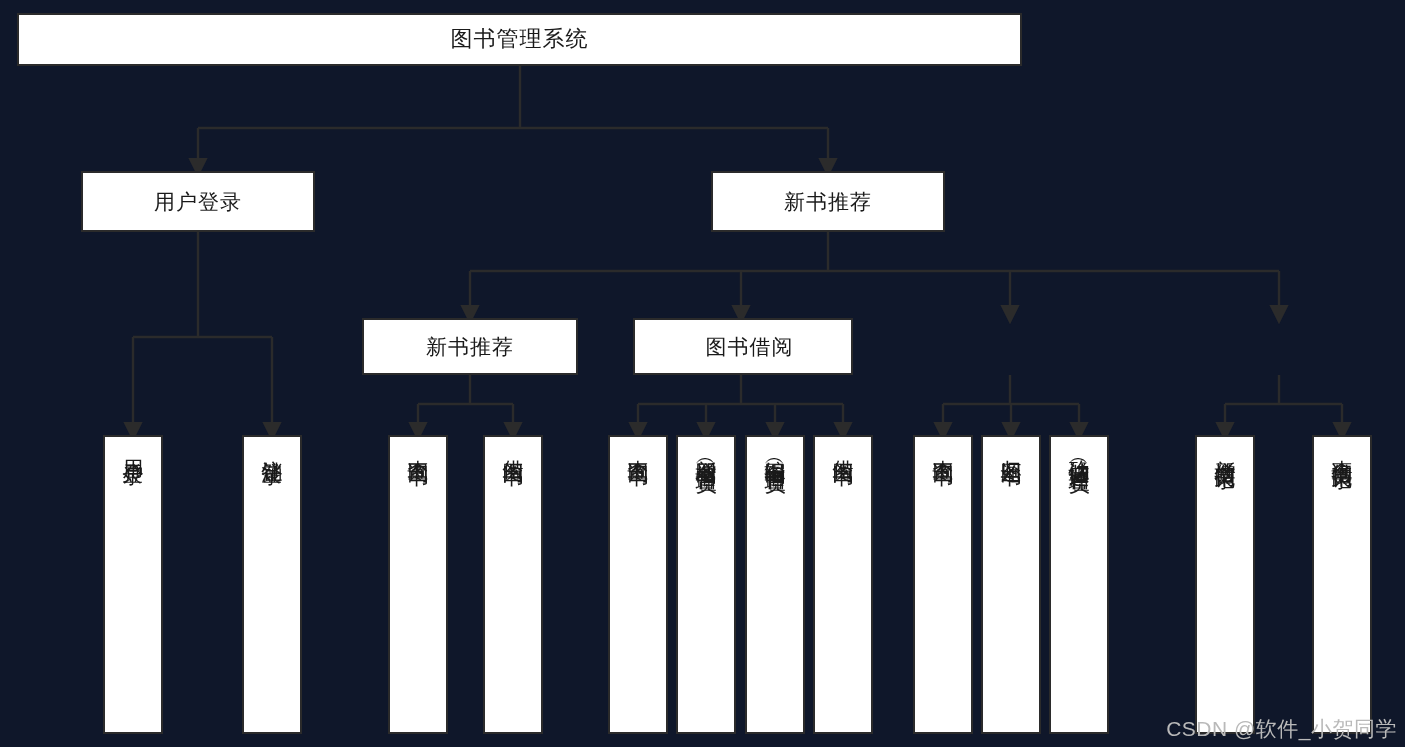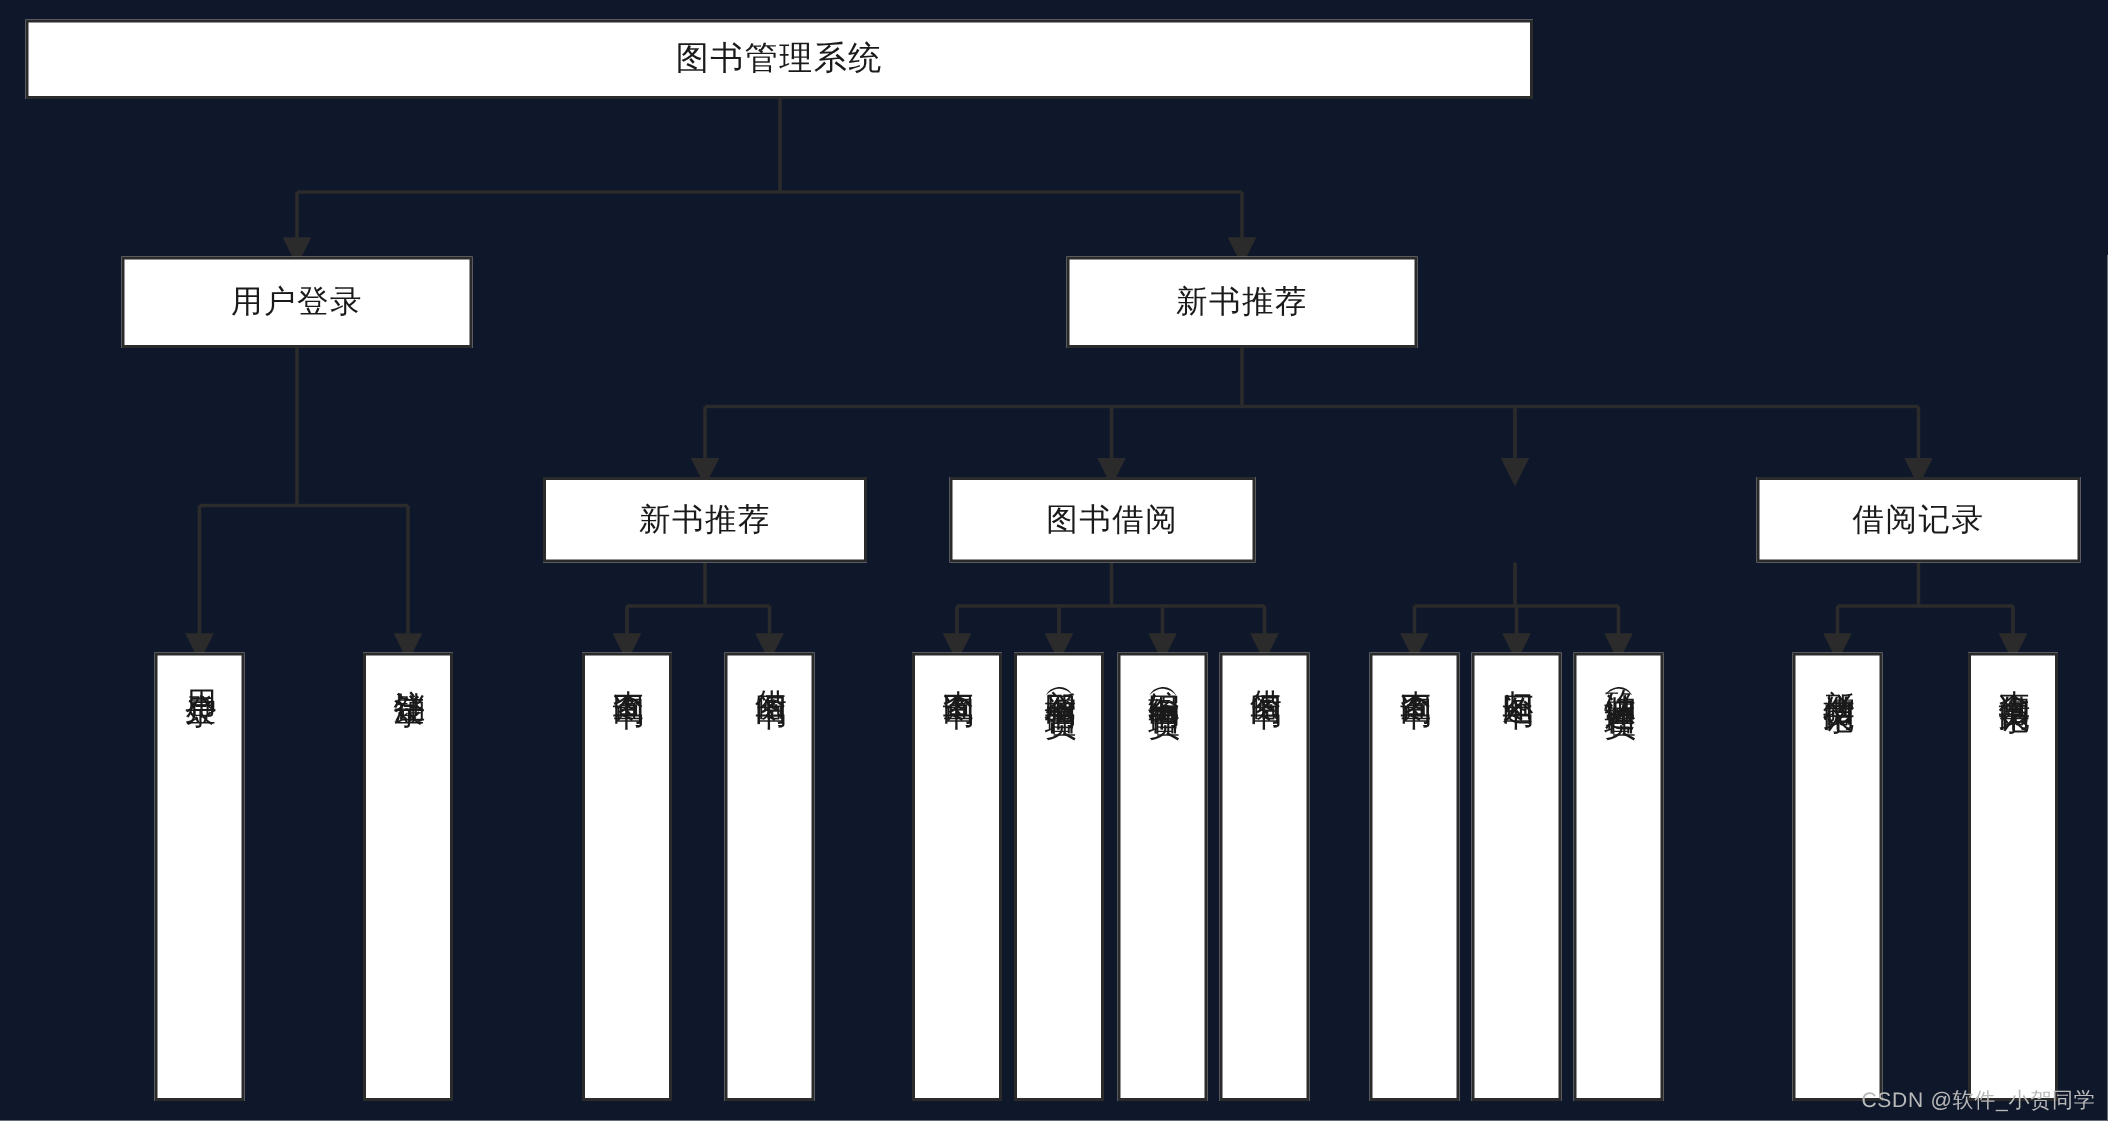--- a/index.html
+++ b/index.html
@@ -15,21 +15,21 @@
              white-space:pre;}
 
   .node.horiz .lbl{font-size:21px;letter-spacing:1px;}
   .node.root .lbl{font-size:22px;letter-spacing:1px;}
 
   .node.vert{align-items:flex-start;padding-top:6px;}
   .node.vert .lbl{writing-mode:vertical-rl;text-orientation:upright;
                   font-size:21px;line-height:1.05;letter-spacing:2px;
                   margin:0 auto;}
 
-  #watermark{position:absolute;right:8px;bottom:4px;font-size:14px;
+  #watermark{position:absolute;right:8px;bottom:4px;font-size:21px;
              color:#b9b9b9;letter-spacing:.5px;white-space:nowrap;
              pointer-events:none;}
 </style>
 </head>
 <body>
 
 <div id="canvas">
 
   <svg id="wires" viewBox="0 0 1405 747">
     <defs>
@@ -90,28 +90,25 @@
   </div>
 
   <div class="node horiz" style="left:711px;top:171px;width:234px;height:61px;">
     <span class="lbl">新书推荐</span>
   </div>
 
   <div class="node horiz" style="left:362px;top:318px;width:216px;height:57px;">
     <span class="lbl">新书推荐</span>
   </div>
 
-  <div class="node horiz" style="left:633px;top:318px;width:204px;height:57px;padding-left:13px;">
+  <div class="node horiz" style="left:633px;top:318px;width:220px;height:57px;padding-left:13px;">
     <span class="lbl">图书借阅</span>
   </div>
 
 
-  <div class="node horiz" style="left:1171px;top:318px;width:216px;height:57px;">
-    <span class="lbl">借阅记录</span>
-  </div>
 
   <div class="node vert" style="left:103px;top:435px;width:60px;height:299px;">
     <span class="lbl">用户登录</span>
   </div>
 
   <div class="node vert" style="left:242px;top:435px;width:60px;height:299px;">
     <span class="lbl">注销登录</span>
   </div>
 
   <div class="node vert" style="left:388px;top:435px;width:60px;height:299px;">

